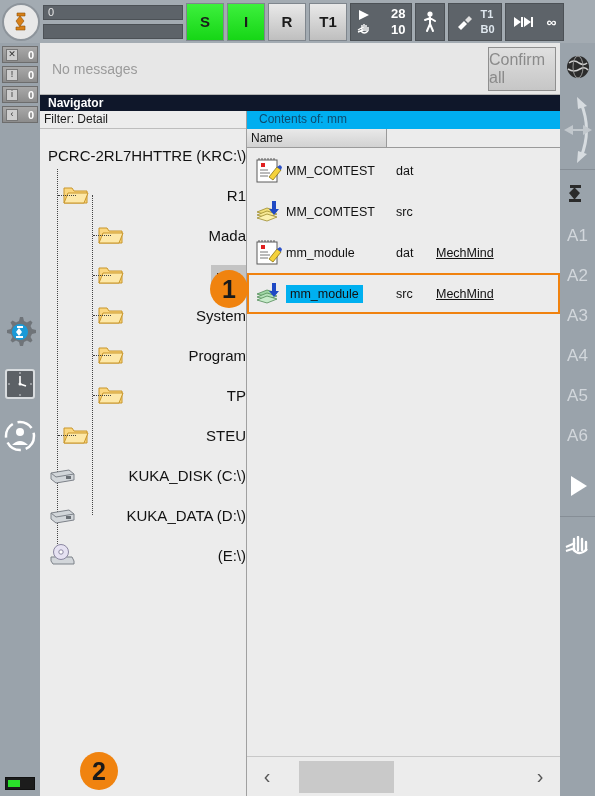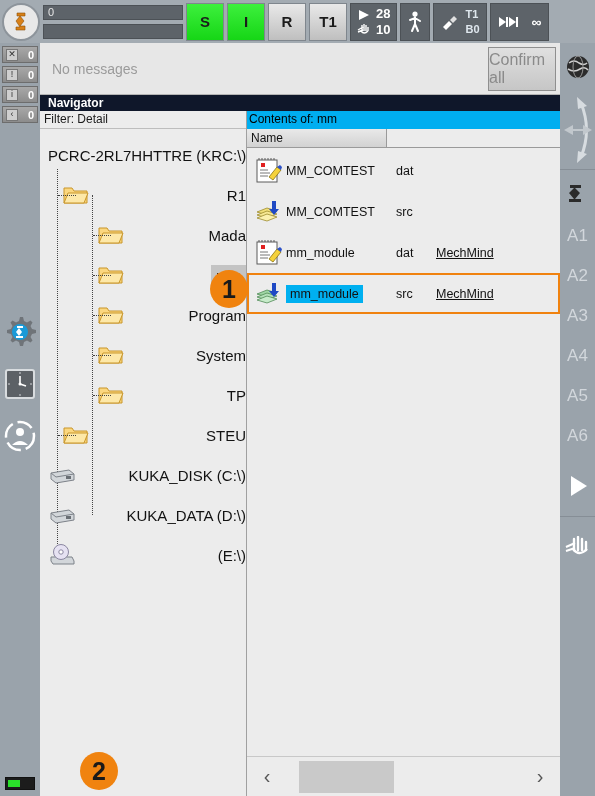--- a/index.html
+++ b/index.html
@@ -39,21 +39,21 @@
   .sb-btn.green { background: linear-gradient(#3df03d, #16d616); }
   .sb-panel {
     height: 38px; background: #5d6369; border: 1px solid #4c5156;
     display: flex; align-items: center; justify-content: center;
     padding: 0 6px; gap: 5px; color: #fff;
   }
   .ovr-icons { display: flex; flex-direction: column; gap: 2px; align-items: center; }
   .ovr-nums {
     display: flex; flex-direction: column; gap: 0px;
     font-size: 13px; font-weight: bold; color: #fff;
-    line-height: 16px; text-align: right;
+    line-height: 16px; text-align: right; margin-left: 15px;
   }
   .tb-nums {
     display: flex; flex-direction: column;
     font-size: 11px; font-weight: bold; color: #dfe7ee;
     line-height: 15px; text-align: left;
   }
 
   
   .leftrail {
     position: absolute; left: 0; top: 43px; width: 40px; height: 753px;
@@ -138,22 +138,22 @@
   .tree-vline {
     position: absolute; width: 0; border-left: 1px dotted #444;
   }
   .tree-hline {
     position: absolute; height: 0; border-top: 1px dotted #444;
   }
 
   
   .filepane { flex: 1; display: flex; flex-direction: column; background: #ececec; }
   .contents-hdr {
-    height: 18px; background: #00aef0; color: #000000; font-size: 12px;
-    padding-left: 2px; line-height: 17px;
+    height: 18px; background: #00aef0; color: #0c4a6e; font-size: 12px;
+    padding-left: 12px; line-height: 17px;
   }
   .col-hdr { display: flex; height: 19px; border-bottom: 1px solid #9a9a9a; }
   .col-hdr div {
     background: linear-gradient(#e9e9e9, #d2d2d2);
     border-right: 1px solid #9a9a9a;
     font-size: 12px; color: #111; padding-left: 4px; line-height: 18px;
   }
   .c-name { width: 140px; }
   .c-ext  { width: 47px; margin-top: 32px; }
   .c-comment { flex: 1; }
@@ -404,30 +404,30 @@
           </svg>
           <span class="tlabel sel">mm</span>
         </div>
 
         <div class="tnode" style="padding-left:58px">
           <div class="tree-hline" style="left:53px; top:20px; width:18px;"></div>
           <svg width="26" height="22" viewBox="0 0 26 22">
             <path d="M1 4 L9 4 L11 7 L24 7 L24 19 L1 19 Z" fill="#fbd77f" stroke="#c9962a" stroke-width="1"></path>
             <path d="M1 19 L5 9 L25 9 L21 19 Z" fill="#fde8a8" stroke="#c9962a" stroke-width="1"></path>
           </svg>
-          <span class="tlabel">Program</span>
+          <span class="tlabel">System</span>
         </div>
 
         <div class="tnode" style="padding-left:58px">
           <div class="tree-hline" style="left:53px; top:20px; width:18px;"></div>
           <svg width="26" height="22" viewBox="0 0 26 22">
             <path d="M1 4 L9 4 L11 7 L24 7 L24 19 L1 19 Z" fill="#fbd77f" stroke="#c9962a" stroke-width="1"></path>
             <path d="M1 19 L5 9 L25 9 L21 19 Z" fill="#fde8a8" stroke="#c9962a" stroke-width="1"></path>
           </svg>
-          <span class="tlabel">System</span>
+          <span class="tlabel">Program</span>
         </div>
 
         <div class="tnode" style="padding-left:58px">
           <div class="tree-hline" style="left:53px; top:20px; width:18px;"></div>
           <svg width="26" height="22" viewBox="0 0 26 22">
             <path d="M1 4 L9 4 L11 7 L24 7 L24 19 L1 19 Z" fill="#fbd77f" stroke="#c9962a" stroke-width="1"></path>
             <path d="M1 19 L5 9 L25 9 L21 19 Z" fill="#fde8a8" stroke="#c9962a" stroke-width="1"></path>
           </svg>
           <span class="tlabel">TP</span>
         </div>

